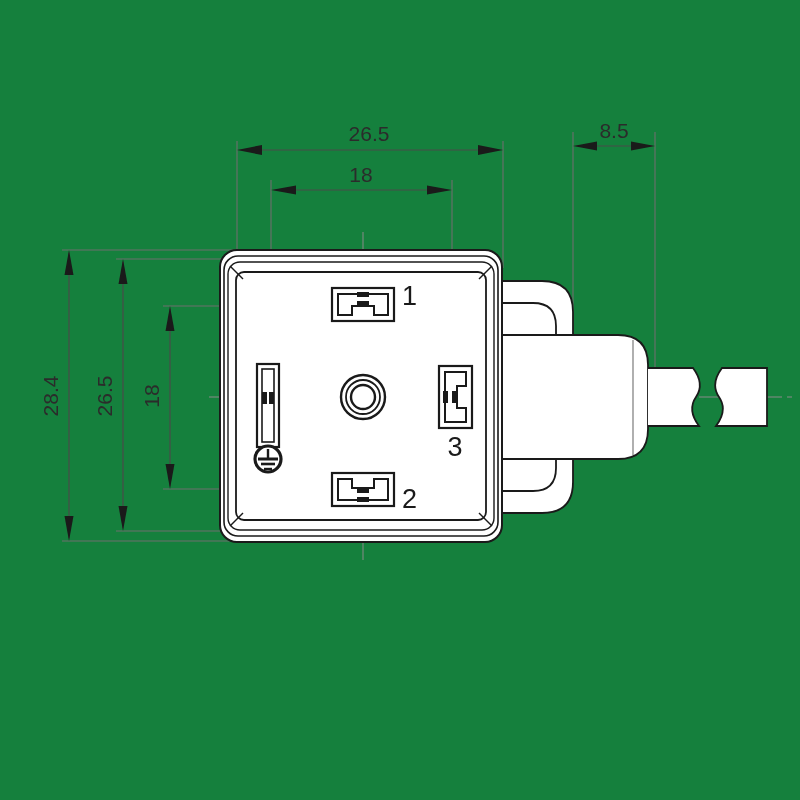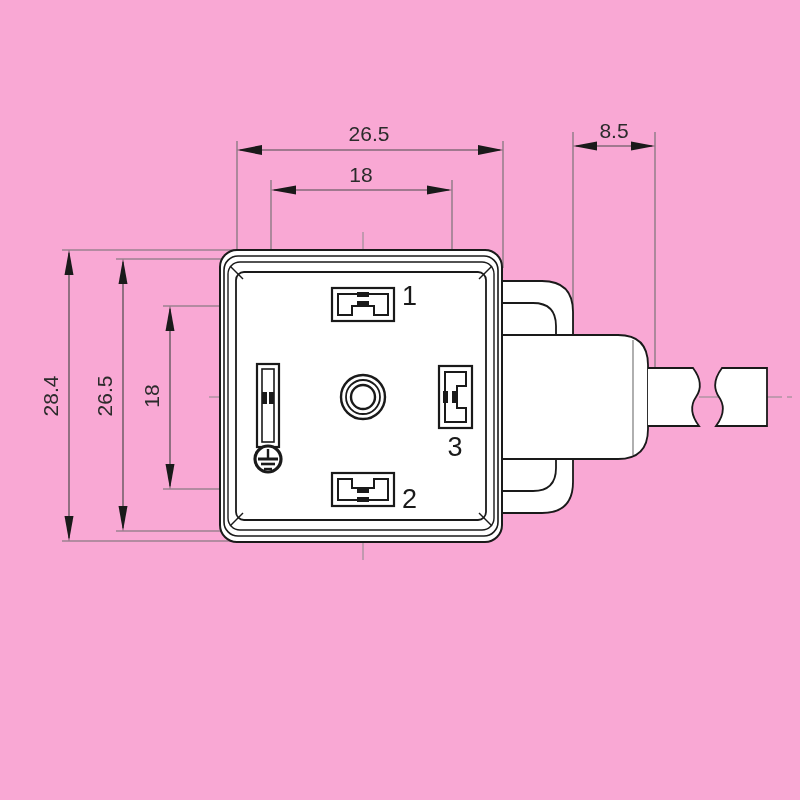--- a/index.html
+++ b/index.html
@@ -4,21 +4,21 @@
 <style>
   html, body {
     margin: 0;
     padding: 0;
     background: #ffffff;
   }
   #root {
     position: relative;
     width: 800px;
     height: 800px;
-    background: #f9a8d4;
+    background: #15803d;
     font-family: "Liberation Sans", sans-serif;
     overflow: hidden;
   }
   #drawing {
     position: absolute;
     left: 0;
     top: 0;
     width: 800px;
     height: 800px;
   }

